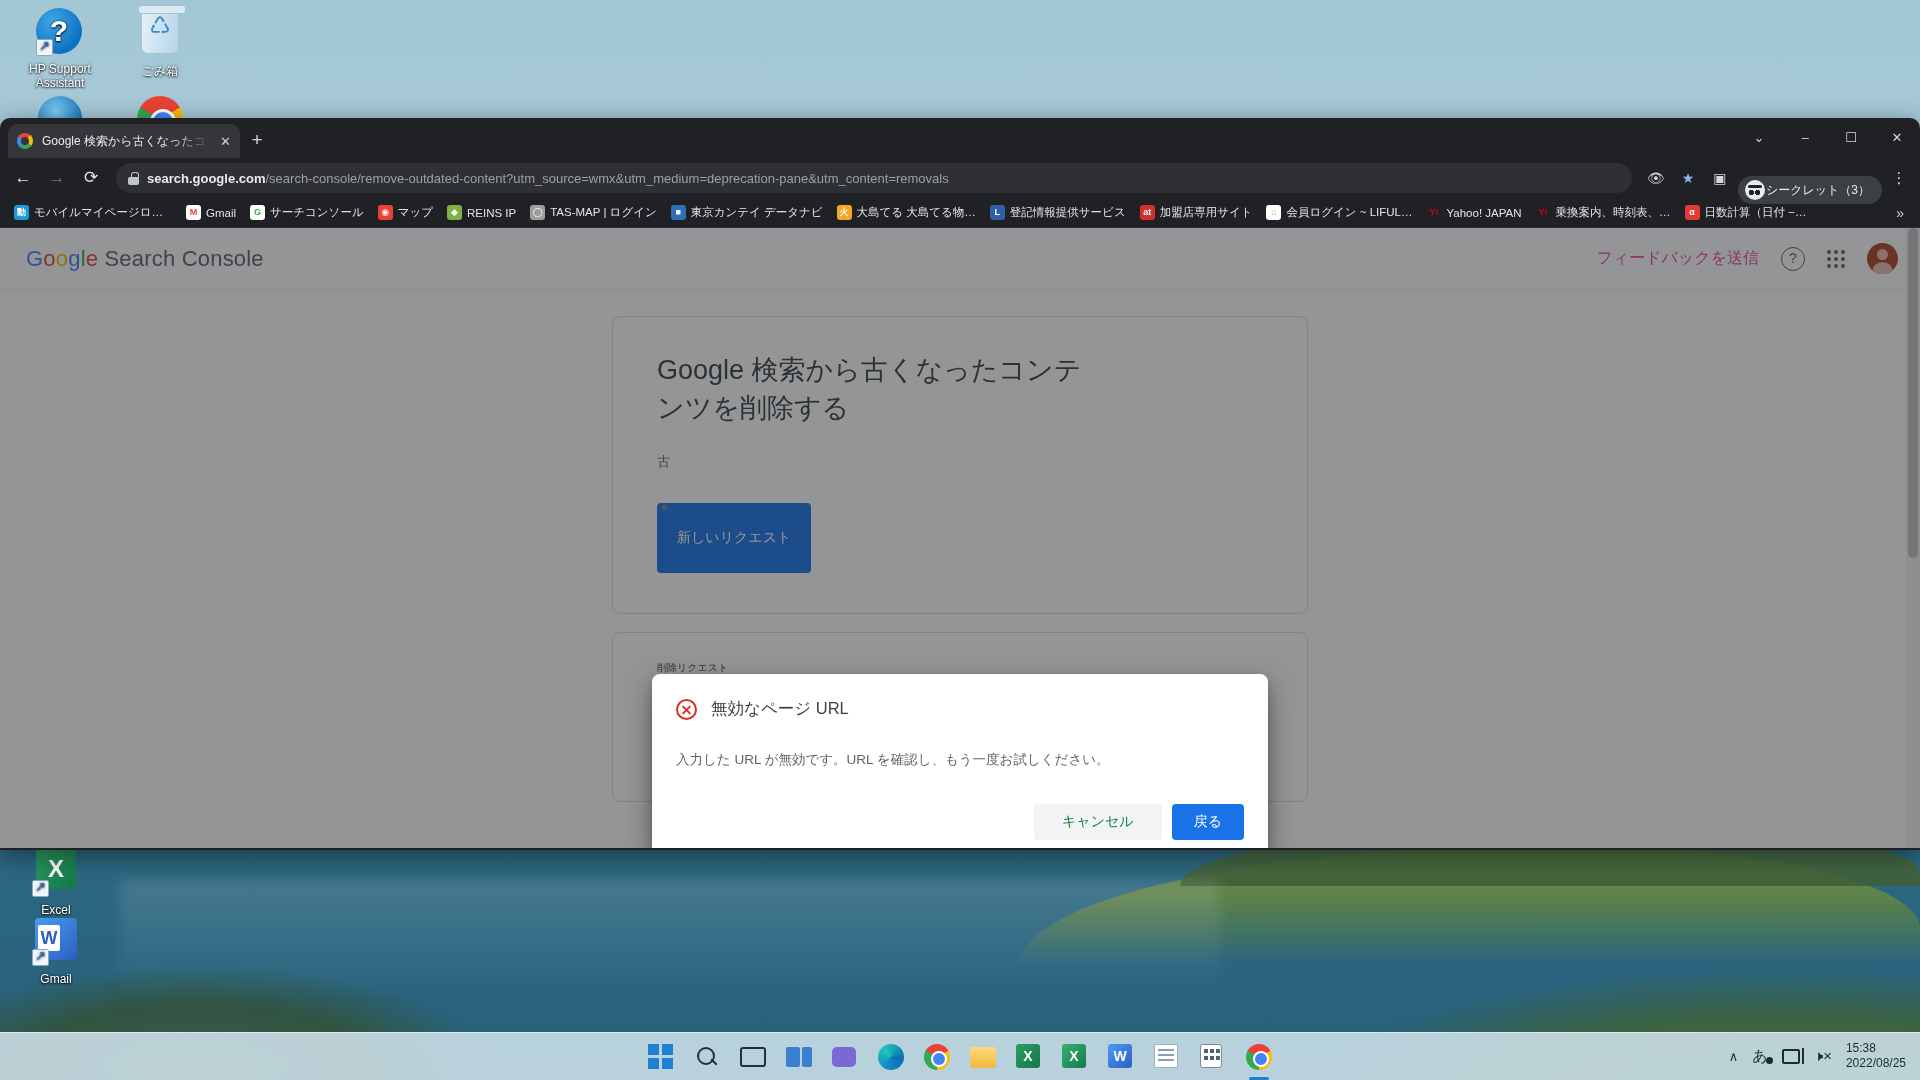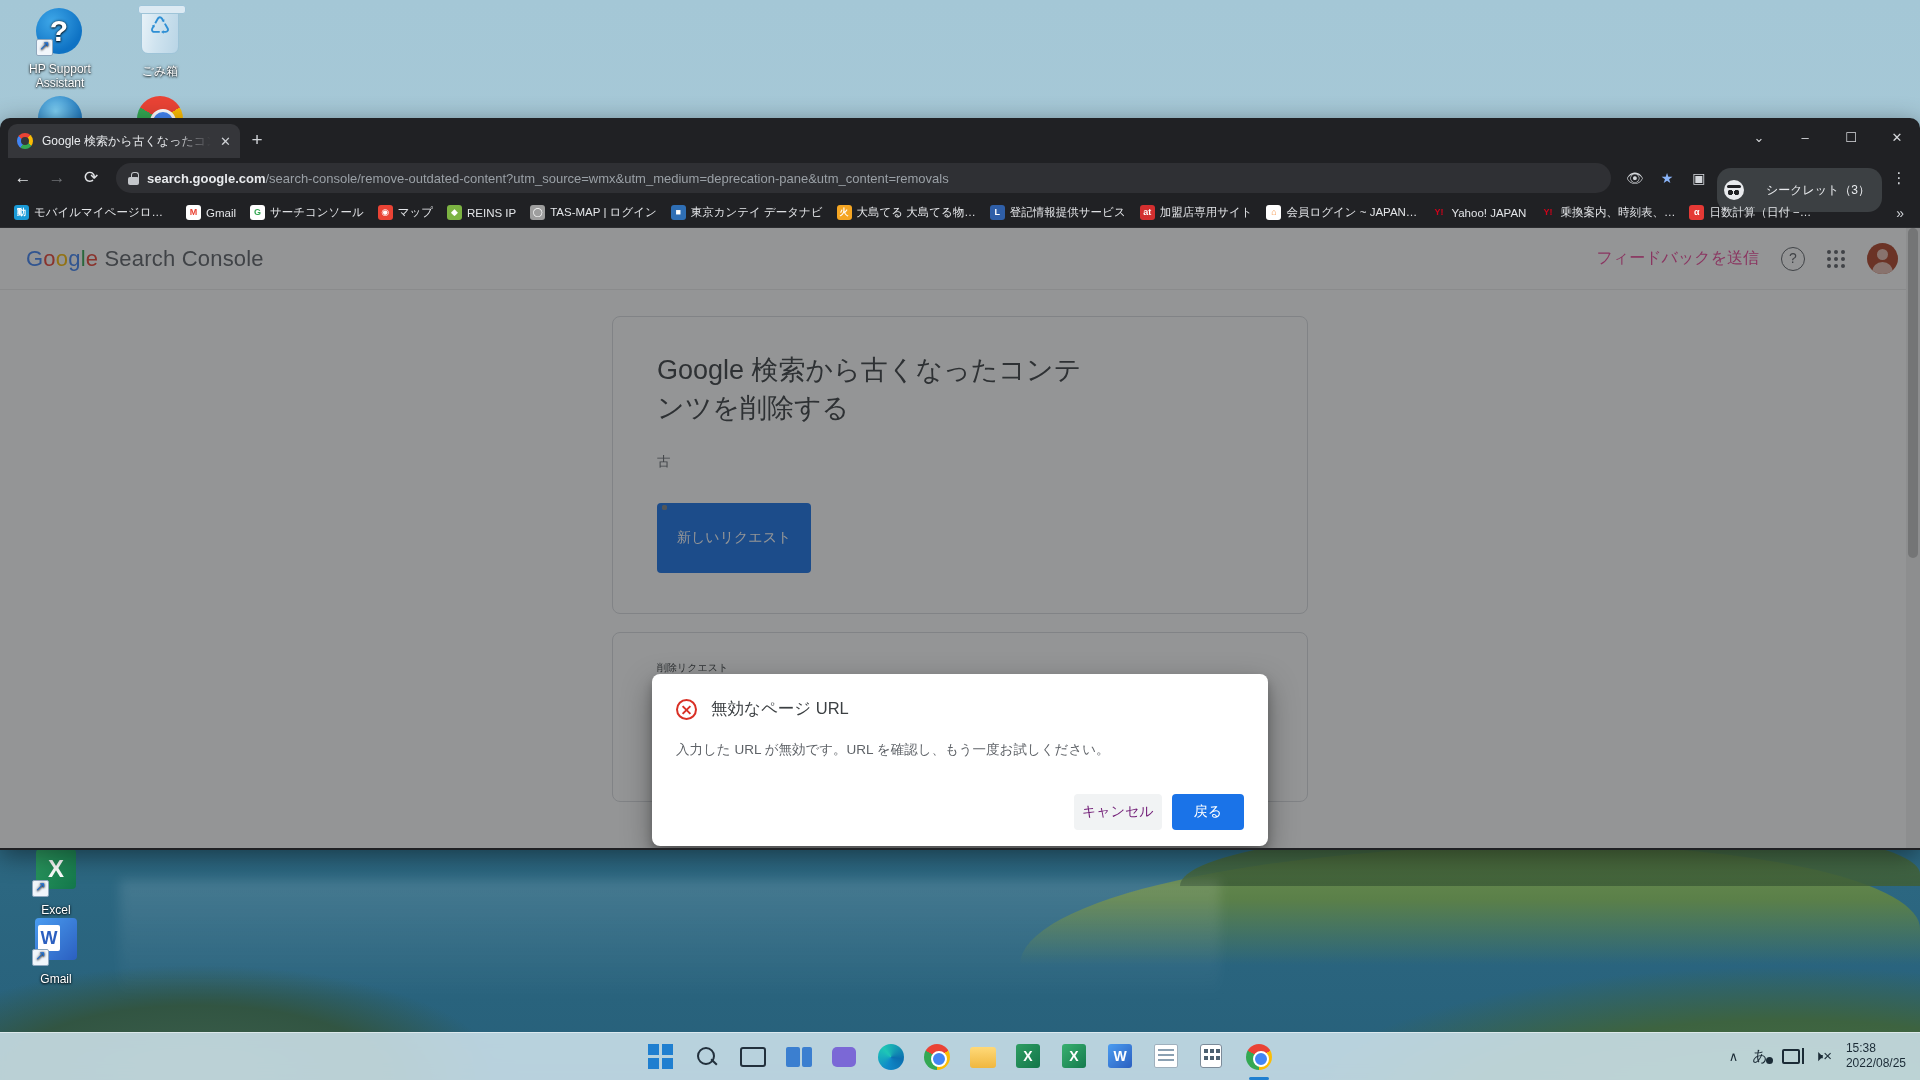--- a/index.html
+++ b/index.html
@@ -213,21 +213,21 @@
     display: flex; align-items: center; gap: 8px; padding: 0 12px; overflow: hidden;
     margin: 0 6px;
   }
   .lock { width: 11px; height: 13px; position: relative; flex:none; }
   .lock::before { content:""; position:absolute; left:0; bottom:0; width:11px; height:8px; background:#c3c6ca; border-radius:2px;}
   .lock::after { content:""; position:absolute; left:2.5px; top:0; width:6px; height:7px; border:1.6px solid #c3c6ca; border-bottom:0; border-radius:3px 3px 0 0;}
   .url { font-size: 13px; color: #9aa0a6; white-space: nowrap; }
   .url b { color: #e8eaed; font-weight: 600; }
   .tb-icon { width: 28px; height: 28px; color: #d4d7db; font-size: 14px; text-align: center; line-height: 28px; flex:none;}
   .incognito-pill {
-    display: flex; align-items: center; gap: 22px; height: 44px; padding: 0 12px 0 7px;
+    display: flex; align-items: center; gap: 1px; height: 28px; padding: 0 12px 0 7px;
     background: #3c4043; border-radius: 14px; color: #e8eaed; font-size: 12px; white-space: nowrap; margin-top: 24px;
   }
   .spy {
     width: 20px; height: 20px; border-radius: 50%; background: #e8eaed; position: relative; flex:none;
   }
   .spy::before { content:""; position:absolute; left:3px; top:5px; width:14px;height:3px;background:#202124;border-radius:2px;}
   .spy::after { content:""; position:absolute; left:3.5px; top:9px; width:13px;height:7px;
     background: radial-gradient(circle at 25% 50%, #202124 0 2.6px, transparent 2.7px),
                 radial-gradient(circle at 75% 50%, #202124 0 2.6px, transparent 2.7px);}
   .dots { width: 26px; text-align: center; color: #d4d7db; font-size: 15px; letter-spacing: 0; }
@@ -302,25 +302,25 @@
   .err-ic {
     width: 21px; height: 21px; border: 2px solid #d93025; border-radius: 50%;
     position: relative; flex: none;
   }
   .err-ic::before, .err-ic::after {
     content: ""; position: absolute; left: 3.4px; top: 8px; width: 11px; height: 2px; background: #d93025;
   }
   .err-ic::before { transform: rotate(45deg); }
   .err-ic::after  { transform: rotate(-45deg); }
   .modal-title { font-size: 16.5px; color: #3c4043; font-weight: 400; }
-  .modal-body { margin-top: 20px; font-size: 13.5px; color: #5f6368; line-height: 20px; }
+  .modal-body { margin-top: 30px; font-size: 13.5px; color: #5f6368; line-height: 20px; }
   .modal-actions { margin-top: 34px; display: flex; justify-content: flex-end; gap: 10px; }
   .btn-secondary {
-    background: #f1f3f4; color: #701a75; border: 0; border-radius: 4px;
-    font-size: 14px; padding: 9px 8px;
+    background: #f1f3f4; color: #15803d; border: 0; border-radius: 4px;
+    font-size: 14px; padding: 9px 28px;
   }
   .btn-primary {
     background: #1a73e8; color: #fff; border: 0; border-radius: 4px;
     font-size: 14px; padding: 9px 22px;
   }
 </style>
 </head>
 <body>
 
 <div id="root">
@@ -447,21 +447,21 @@
       <div class="bm">
           <span class="bi" style="background:#2f5fa8">L</span>
           <span class="lbl">登記情報提供サービス</span>
         </div>
       <div class="bm">
           <span class="bi" style="background:#d32f2f">at</span>
           <span class="lbl">加盟店専用サイト</span>
         </div>
       <div class="bm">
           <span class="bi" style="background:#fff;color:#f5862e">⌂</span>
-          <span class="lbl">会員ログイン ~ JAPAN…</span>
+          <span class="lbl">会員ログイン ~ LIFUL…</span>
         </div>
       <div class="bm">
           <span class="bi" style="background:#202124;color:#d0021b">Y!</span>
           <span class="lbl">Yahoo! JAPAN</span>
         </div>
       <div class="bm">
           <span class="bi" style="background:#202124;color:#d0021b">Y!</span>
           <span class="lbl">乗換案内、時刻表、…</span>
         </div>
       <div class="bm">

